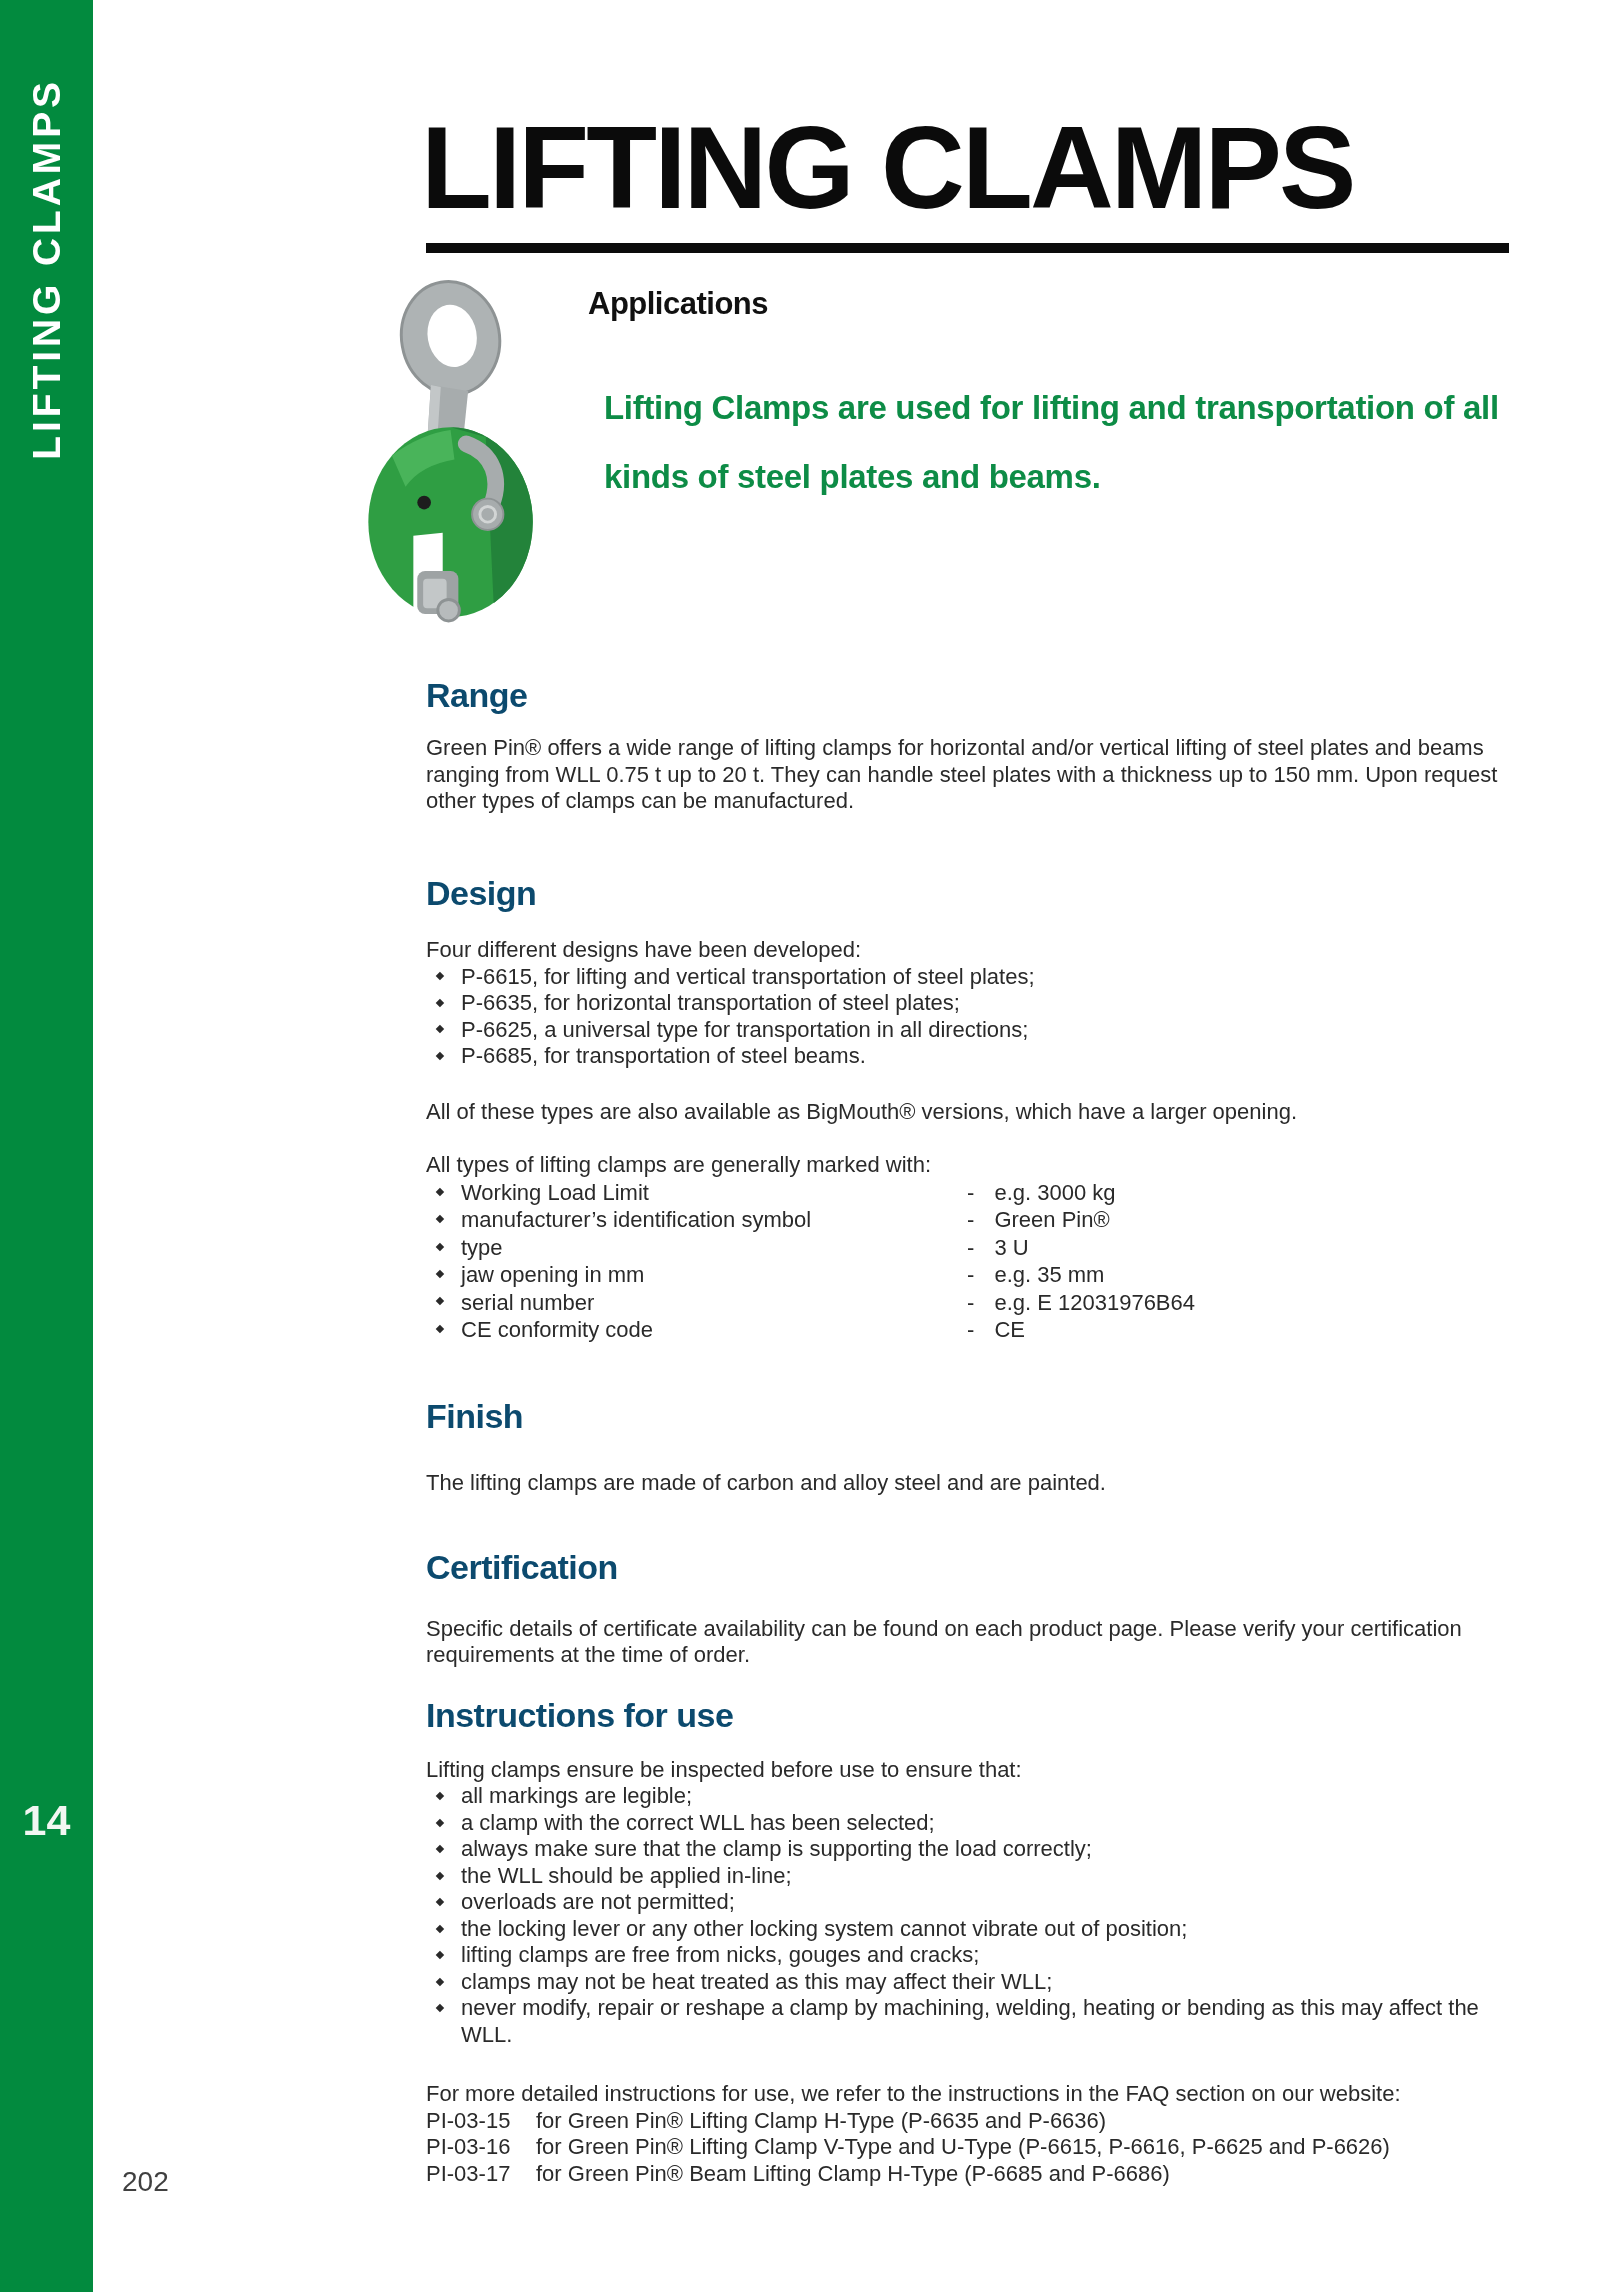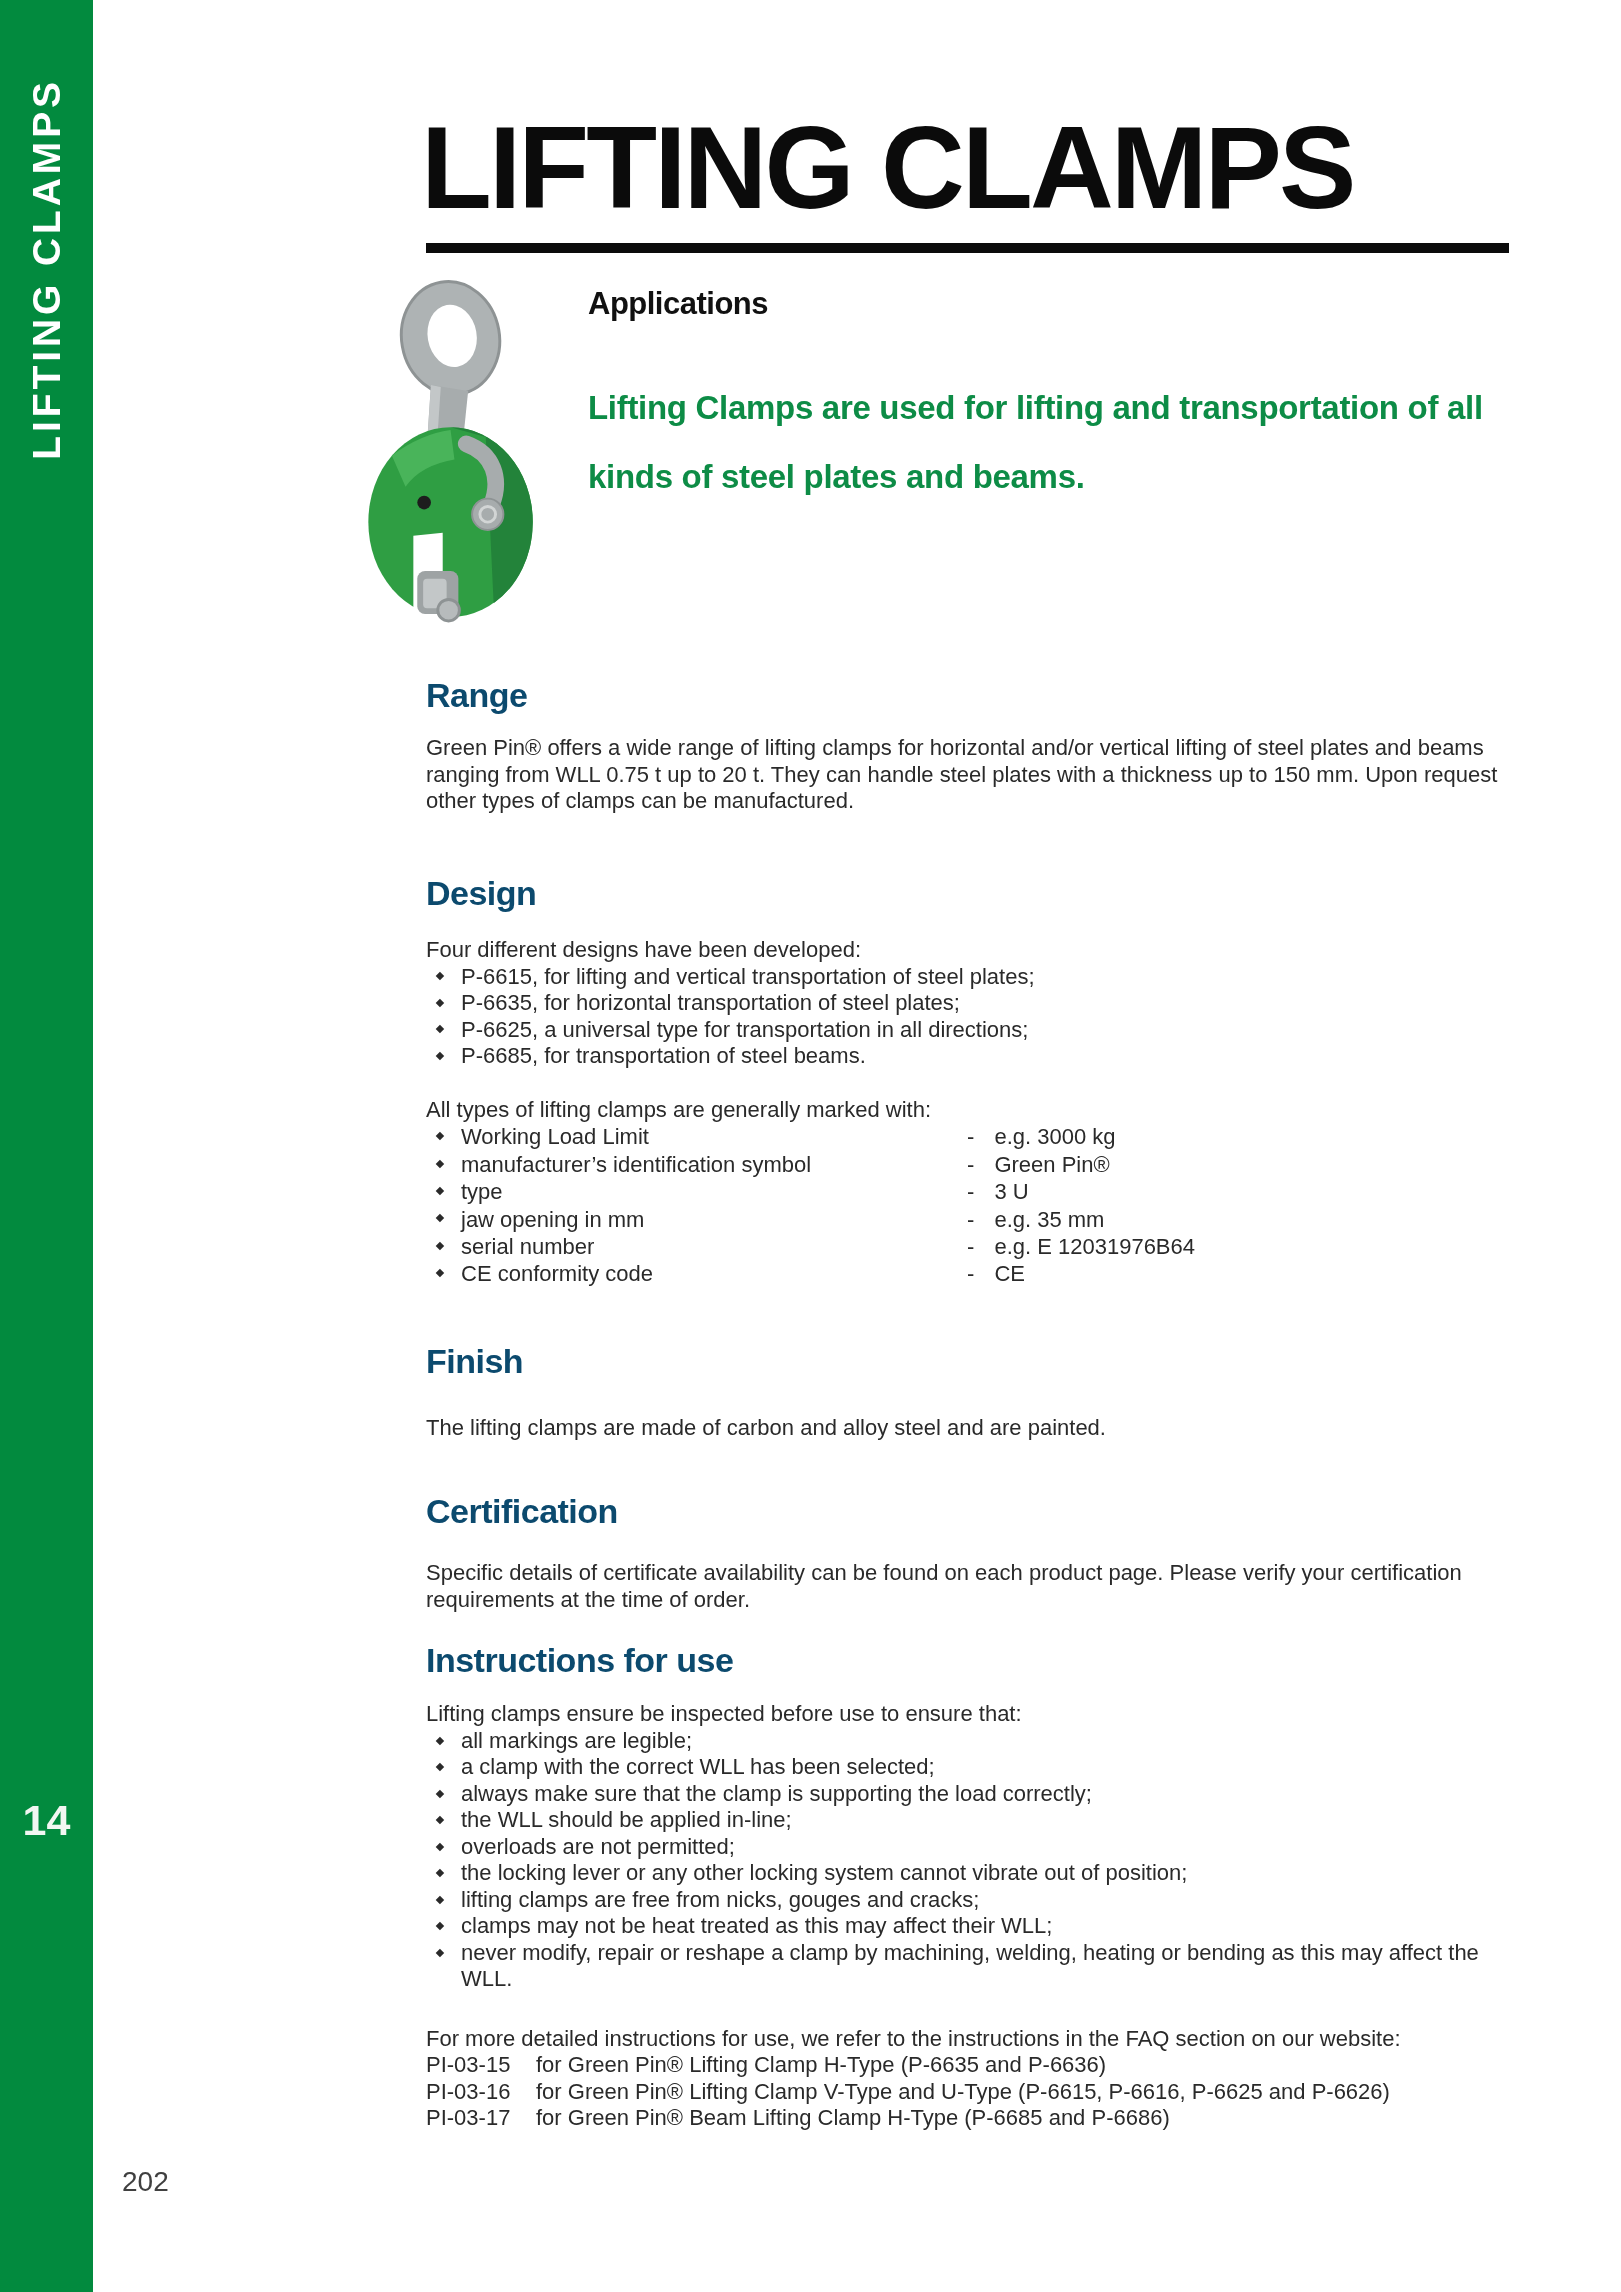--- a/index.html
+++ b/index.html
@@ -34,21 +34,21 @@
   .title-rule { position:absolute; left:426px; top:243px; width:1083px; height:9.8px; background:#0b0b0b; }
 
   
   .photo { position:absolute; left:245px; top:191px; width:323px; height:441px; }
 
   
   .applications { position:absolute; left:588px; top:286px; width:980px; }
   .app-heading { font-size:31px; font-weight:bold; color:#111; letter-spacing:-0.5px; }
   .app-lead {
     margin-top:51px; width:980px;
-    color:#0D8C46; font-weight:bold; font-size:33px; line-height:69px; letter-spacing:-0.3px;
+    color:#0D8C46; font-weight:bold; font-size:33px; line-height:69px; letter-spacing:-0.3px;margin-left:16px;
   }
 
   
   .content { position:absolute; left:426px; top:676px; width:1078px; }
   h2.sec { font-size:34px; line-height:39px; font-weight:bold; color:#0c4a6e; letter-spacing:-0.5px; }
   .body, li { font-size:22px; line-height:26.5px; color:#2a2a2a; }
   p.body { margin-top:0; }
 
   ul { list-style:none; }
   li.b-item { position:relative; padding-left:35px; }
@@ -143,20 +143,21 @@
       <p class="body intro">Four different designs have been developed:</p>
       <ul>
   <li class="b-item"><span>P-6615, for lifting and vertical transportation of steel plates;</span></li>
 
   <li class="b-item"><span>P-6635, for horizontal transportation of steel plates;</span></li>
 
   <li class="b-item"><span>P-6625, a universal type for transportation in all directions;</span></li>
 
   <li class="b-item"><span>P-6685, for transportation of steel beams.</span></li>
 </ul>
+      <p class="body note">All of these types are also available as BigMouth® versions, which have a larger opening.</p>
       <p class="body marks-intro">All types of lifting clamps are generally marked with:</p>
       <ul class="mark-list">
   <li class="b-item mark-row">
     <span class="mark-label">Working Load Limit</span>
     <span class="mark-dash">-</span>
     <span class="mark-value">e.g. 3000 kg</span>
   </li>
 
   <li class="b-item mark-row">
     <span class="mark-label">manufacturer’s identification symbol</span>

